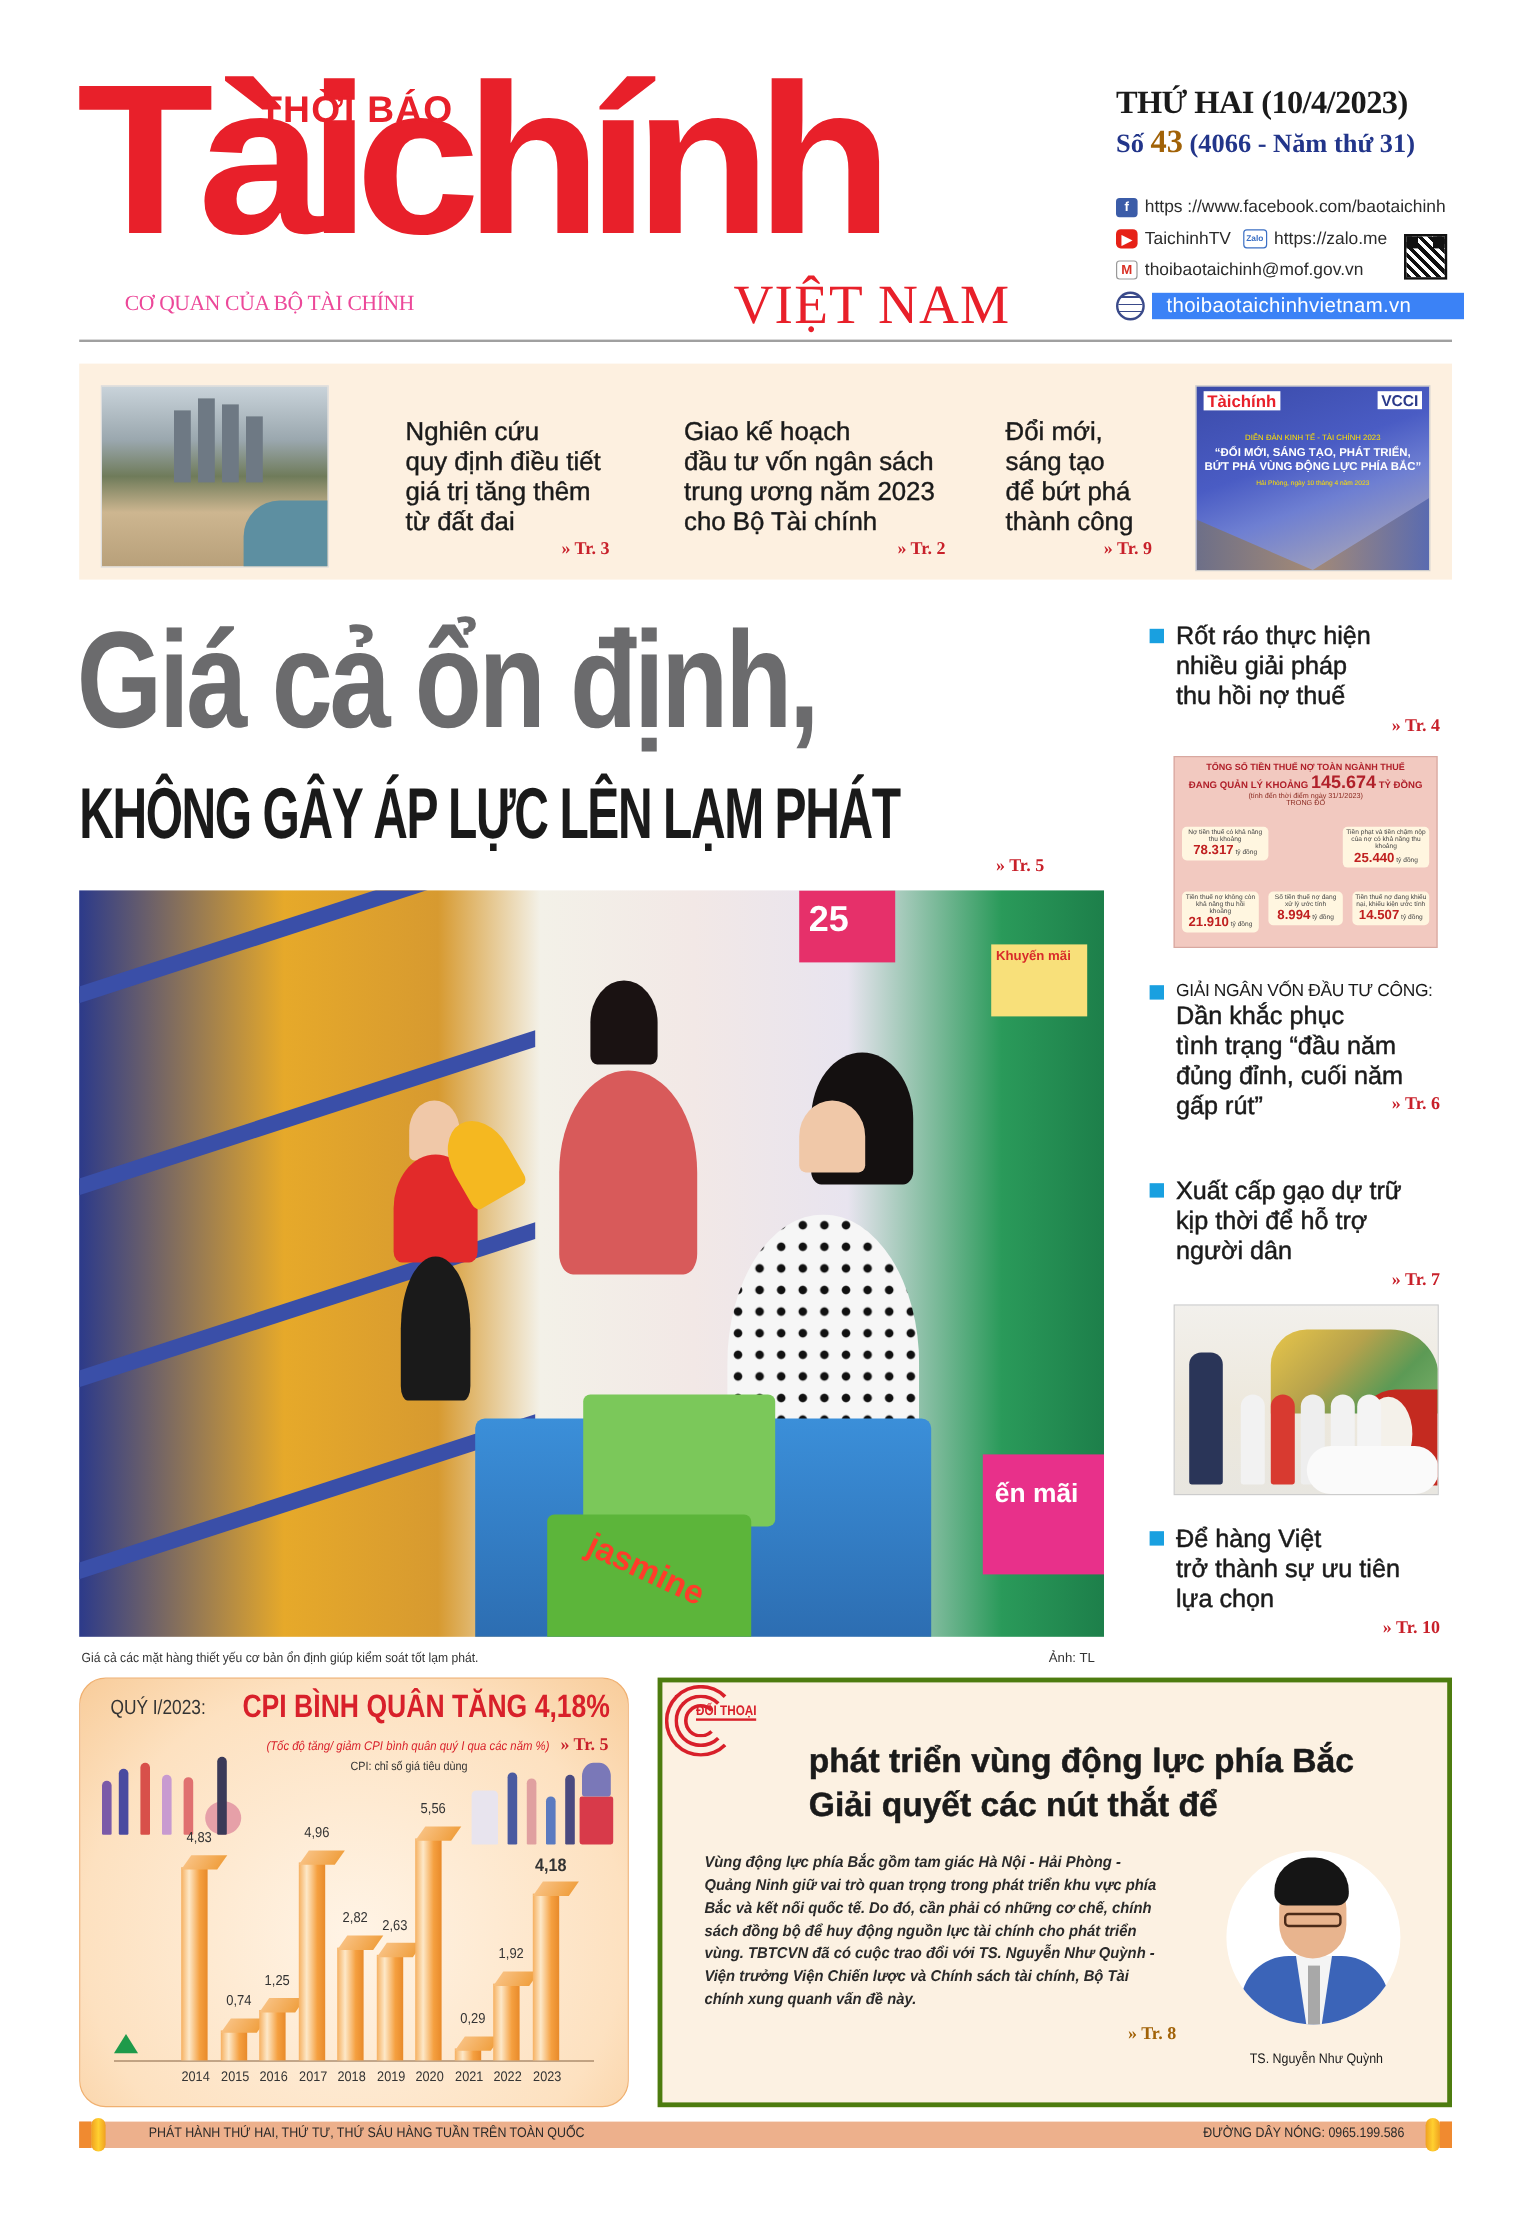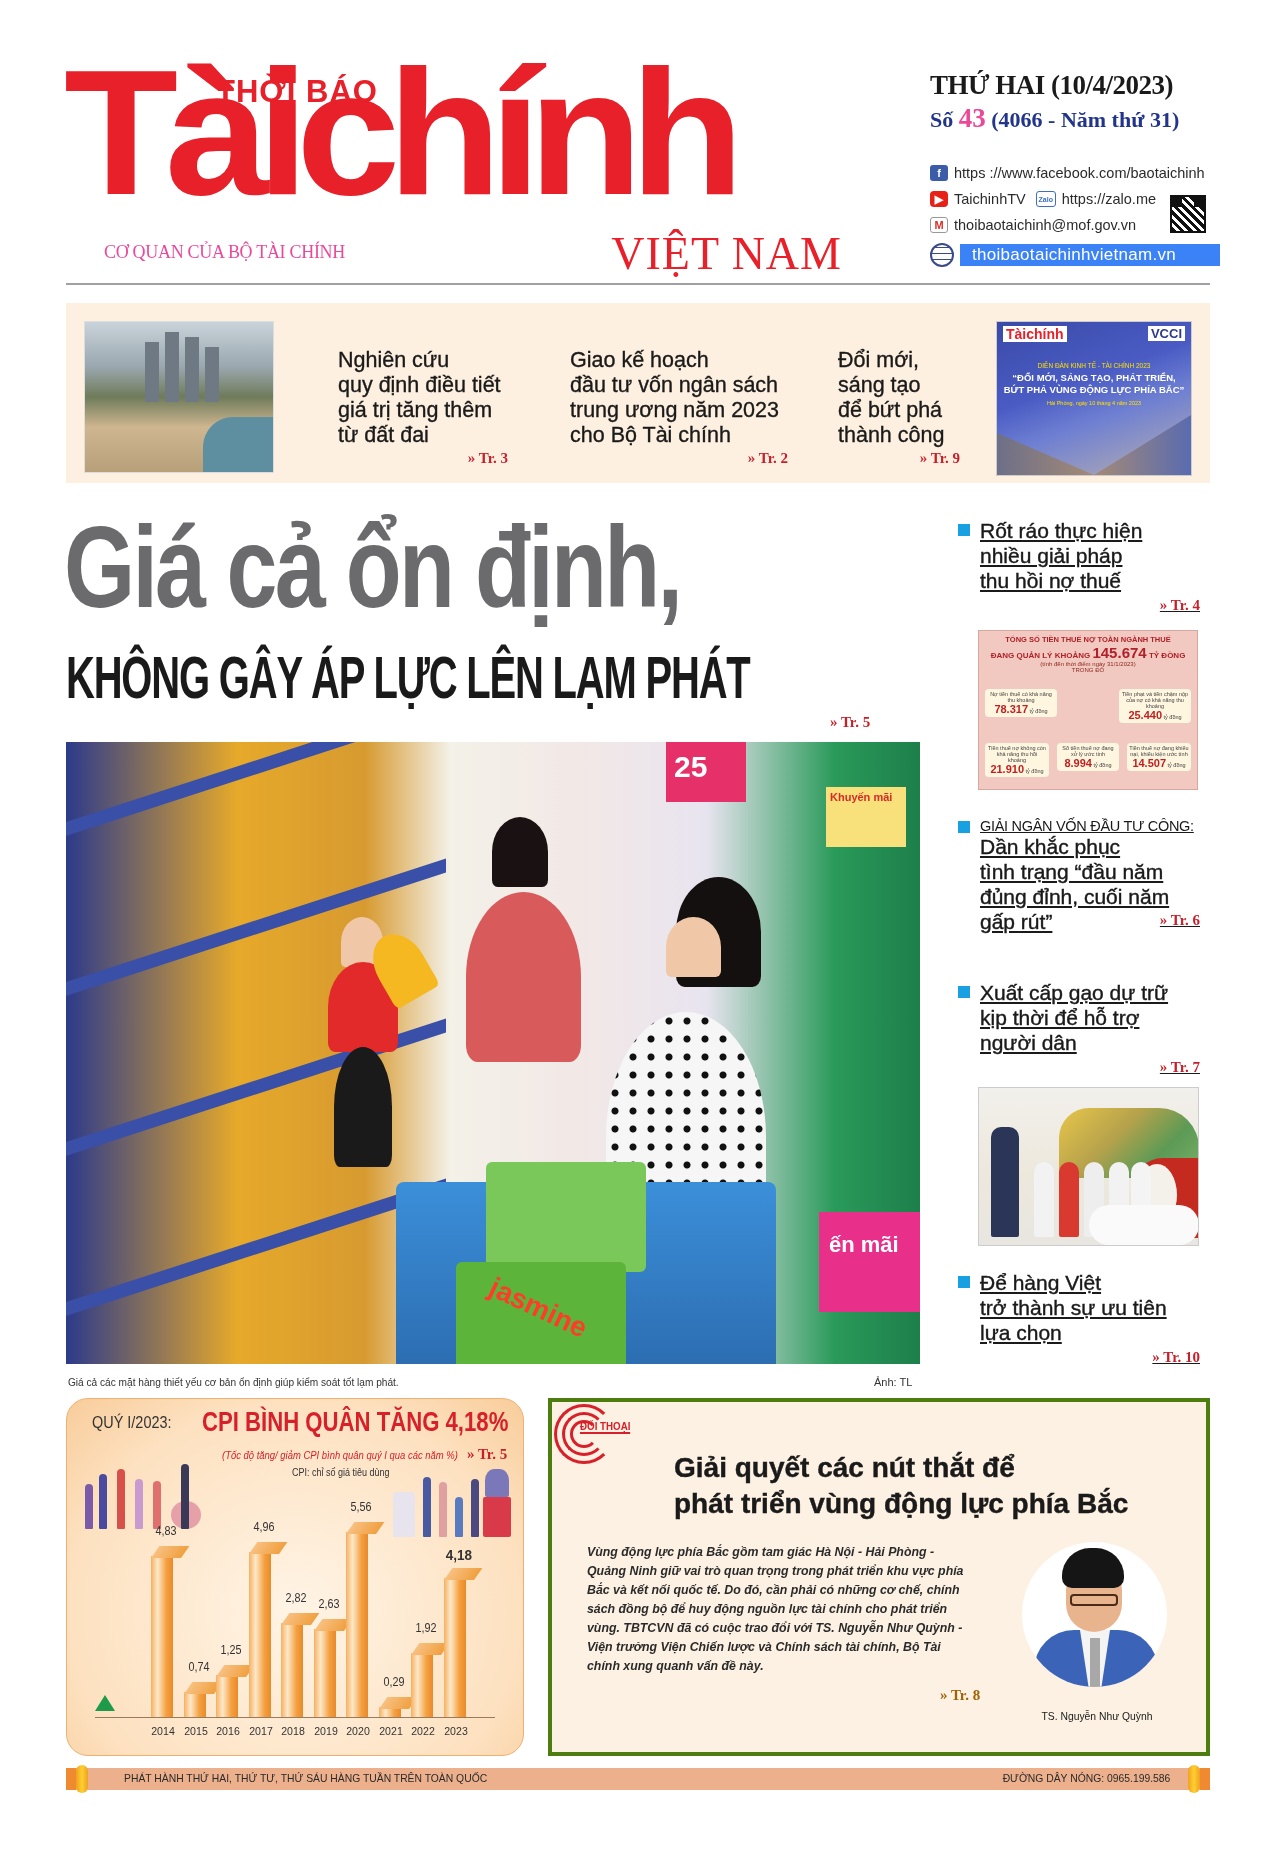--- a/index.html
+++ b/index.html
@@ -9,21 +9,21 @@
   
   .masthead { position: absolute; left: 64px; top: 62px; width: 790px; height: 220px; }
   .logo-small { position: absolute; left: 152px; top: 12px; font-family: "Liberation Sans", sans-serif; font-weight: 900; color: #e8202a; font-size: 31px; letter-spacing: 1px; }
   .logo-main { position: absolute; left: 0; top: -18px; font-family: "Liberation Sans", sans-serif; font-weight: 900; color: #e8202a; font-size: 178px; letter-spacing: -12px; line-height: 1; transform: scaleX(1.05); transform-origin: left top; }
   .logo-sub { position: absolute; left: 40px; top: 180px; font-family: "Liberation Serif", serif; font-size: 18px; color: #ec4899; letter-spacing: -0.3px; }
   .logo-vn { position: absolute; right: 12px; top: 165px; font-family: "Liberation Serif", serif; font-size: 46px; color: #e8202a; letter-spacing: 1px; }
 
   .date-block { position: absolute; left: 930px; top: 70px; width: 290px; }
   .date-line { font-family: "Liberation Serif", serif; font-weight: 700; font-size: 27px; color: #1a1a1a; letter-spacing: -0.5px; }
   .issue-line { font-family: "Liberation Serif", serif; font-weight: 700; font-size: 22px; color: #22358a; margin-top: 2px; }
-  .issue-line .num { color: #ec4899; font-size: 27px; }
+  .issue-line .num { color: #a16207; font-size: 27px; }
 
   .contacts { position: absolute; left: 930px; top: 160px; width: 290px; font-size: 14.5px; color: #2b2b2b; }
   .contact-row { display: flex; align-items: center; height: 26px; }
   .ico { display: inline-flex; align-items: center; justify-content: center; width: 18px; height: 16px; border-radius: 3px; margin-right: 6px; font-size: 11px; font-weight: 700; color: #fff; }
   .ico-fb { background: #3b5ca8; }
   .ico-yt { background: #e62117; border-radius: 4px; }
   .ico-zalo { background: #fff; border: 1px solid #3b6fc4; color: #3b6fc4; font-size: 7px; width: 20px; margin-left: 10px; }
   .ico-mail { background: #fff; border: 1px solid #999; color: #d93025; }
   .qr { position: absolute; right: 14px; top: 35px; width: 36px; height: 38px;
         background:
@@ -65,21 +65,21 @@
   .shelf { position: absolute; left: 0; width: 380px; height: 14px; background: #3a4fa8; transform: skewY(-18deg); transform-origin: left; }
   .person { position: absolute; border-radius: 50% 50% 10% 10%; }
   .cart { position: absolute; left: 330px; top: 440px; width: 380px; height: 190px; background: linear-gradient(180deg, #3b8fd9, #2c6cb0); border-radius: 8px; }
   .rice-bag { position: absolute; background: #5cb53a; border-radius: 6px; }
   .bag-text { position: absolute; color: #ff3c2a; font-weight: 900; font-size: 28px; transform: rotate(25deg); }
   .sign { position: absolute; background: #e6306a; color: #fff; font-weight: 700; }
   .caption { position: absolute; left: 68px; top: 1376px; font-size: 11px; color: #333; transform: scaleX(0.92); transform-origin: left; }
   .credit { position: absolute; left: 874px; top: 1376px; font-size: 11px; color: #333; }
 
   
-  .side-item { position: absolute; left: 958px; width: 262px; text-decoration: underline; }
+  .side-item { position: absolute; left: 958px; width: 262px; }
   .side-title { position: relative; padding-left: 22px; font-size: 21px; line-height: 25px; color: #1a1a1a; -webkit-text-stroke: 0.4px #1a1a1a; }
   .side-title::before { content: ""; position: absolute; left: 0; top: 6px; width: 12px; height: 12px; background: #19a0e0; }
   .side-kicker { position: relative; padding-left: 22px; font-size: 14.5px; color: #1a1a1a; letter-spacing: -0.3px; }
   .side-kicker::before { content: ""; position: absolute; left: 0; top: 3px; width: 12px; height: 12px; background: #19a0e0; }
   .side-title.no-bullet::before { display: none; }
   .side-ref { font-family: "Liberation Serif", serif; font-weight: 700; color: #c8202a; font-size: 15px; text-align: right; margin-top: 4px; padding-right: 20px; }
 
   .infographic { position: absolute; left: 978px; top: 630px; width: 220px; height: 160px; background: #f2c9c0; border: 1px solid #d8a8a0; padding: 4px; font-size: 6px; color: #8a2a20; text-align: center; }
   .ig-title { font-weight: 700; font-size: 7.5px; color: #b0202a; }
   .ig-total { font-size: 8px; font-weight: 700; color: #b0202a; }
@@ -405,22 +405,22 @@
 </section>
 
 <section class="dlg">
   <div class="dlg-logo">
     <div class="ring" style="left:4px;top:4px;width:60px;height:60px;"></div>
     <div class="ring" style="left:12px;top:12px;width:44px;height:44px;"></div>
     <div class="ring" style="left:20px;top:20px;width:28px;height:28px;"></div>
     <span class="dlg-tag">ĐỐI THOẠI</span>
   </div>
   <h3 class="dlg-title">
+    <div>phát triển vùng động lực phía Bắc</div>
     <div>Giải quyết các nút thắt để</div>
-    <div>phát triển vùng động lực phía Bắc</div>
   </h3>
   <p class="dlg-body">Vùng động lực phía Bắc gồm tam giác Hà Nội - Hải Phòng - Quảng Ninh giữ vai trò quan trọng trong phát triển khu vực phía Bắc và kết nối quốc tế. Do đó, cần phải có những cơ chế, chính sách đồng bộ để huy động nguồn lực tài chính cho phát triển vùng. TBTCVN đã có cuộc trao đổi với TS. Nguyễn Như Quỳnh - Viện trưởng Viện Chiến lược và Chính sách tài chính, Bộ Tài chính xung quanh vấn đề này.</p>
   <div class="dlg-ref">» Tr. 8</div>
   <div class="portrait">
     <div class="p-suit"></div>
     <div class="p-shirt"></div>
     <div class="p-tie"></div>
     <div class="p-face"></div>
     <div class="p-hair"></div>
     <div class="p-glasses"></div>

